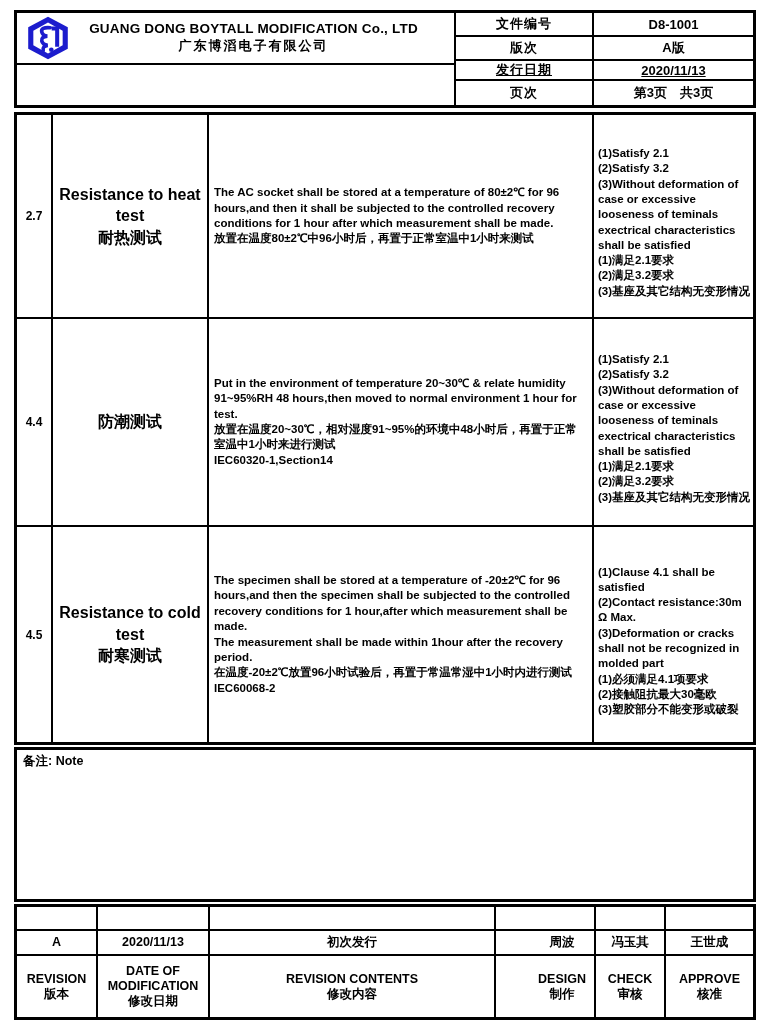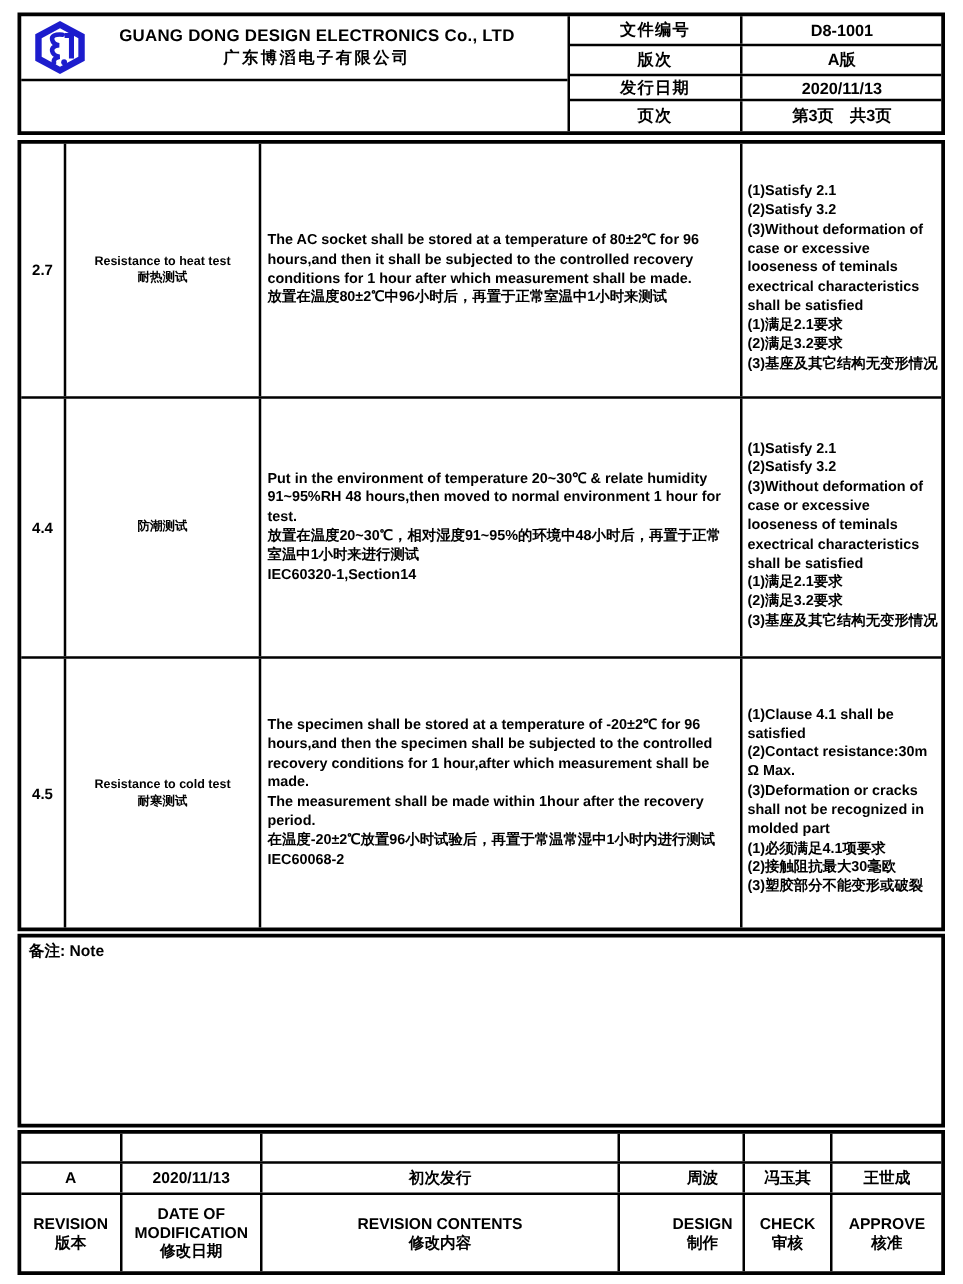--- a/index.html
+++ b/index.html
@@ -15,34 +15,34 @@
   .logo-wrap { width:50px; height:46px; flex:0 0 50px; display:flex; align-items:center; justify-content:center; }
   .company-names { flex:1; text-align:center; padding-right:14px; }
   .company-en { font-size:13.5px; letter-spacing:.2px; }
   .company-cn { font-size:13px; margin-top:1px; letter-spacing:2px; }
   .prodspec-cell { flex:1; display:flex; flex-direction:column; align-items:center; justify-content:center; }
   .prod-en { font-size:13px; letter-spacing:.3px; }
   .prod-cn { font-size:13px; margin-top:1px; letter-spacing:3px; }
   .header-right { flex:1; display:flex; flex-direction:column;border-radius:19px; }
   .hrow { display:flex; border-bottom:2px solid #000; flex:0 0 24px; }
   .hrow.r2 { flex:0 0 24px; }
-  .hrow.r3 { flex:0 0 20px; }
+  .hrow.r3 { flex:0 0 20px;text-decoration:underline; }
   .hrow.r4 { flex:1; border-bottom:none; }
   .hlabel { width:138px; border-right:2px solid #000; display:flex; align-items:center; justify-content:center;
             font-size:13px; letter-spacing:1px; }
   .hvalue { flex:1; display:flex; align-items:center; justify-content:center; font-size:13px; }
 
   
   .spec { position:absolute; left:14px; top:112px; width:742px; height:633px;
           border:3px solid #000; display:flex; flex-direction:column; }
   .srow { display:flex; border-bottom:2px solid #000; flex:0 0 204px; }
   .srow.s2 { flex:0 0 208px; }
   .srow.s3 { flex:1; border-bottom:none; }
   .c-sec  { width:36px;  flex:0 0 36px;  border-right:2px solid #000; display:flex; align-items:center; justify-content:center; font-size:12px; }
-  .c-name { width:156px; flex:0 0 156px; border-right:2px solid #000; display:flex; flex-direction:column; align-items:center; justify-content:center; text-align:center; font-size:10px; line-height:1.35; padding:0 4px; }
+  .c-name { width:156px; flex:0 0 156px; border-right:2px solid #000; display:flex; flex-direction:column; align-items:center; justify-content:center; text-align:center; font-size:16px; line-height:1.35; padding:0 4px; }
   .c-desc { width:385px; flex:0 0 385px; border-right:2px solid #000; display:flex; align-items:center; padding:6px 4px 6px 5px; font-size:11.5px; line-height:1.34; white-space:pre-line; }
   .c-req  { flex:1; display:flex; align-items:center; padding:19px 2px 6px 4px; font-size:11.5px; line-height:1.33; white-space:pre-line; }
 
   
   .note { position:absolute; left:14px; top:747px; width:742px; height:155px;
           border:3px solid #000; padding:3px 6px; font-size:12.5px; }
 
   
   .rev { position:absolute; left:14px; top:904px; width:742px; height:116px;
          border:3px solid #000; display:flex; flex-direction:column; }
@@ -71,21 +71,21 @@
         <span class="logo-wrap">
           <svg width="46" height="44" viewBox="0 0 60 60" aria-hidden="true">
             <polygon points="30,1 57,15.5 57,44.5 30,59 3,44.5 3,15.5" fill="#1c1ccd"></polygon>
             <polygon points="30,9 50,20 50,40 30,51 10,40 10,20" fill="#ffffff"></polygon>
             <path d="M33 16 Q20 15 21.5 21.5 Q22.5 26.5 29 27.5 Q20.5 28.5 21.5 34 Q22.5 39 29.5 40 Q22 41.5 23.5 47" stroke="#1c1ccd" stroke-width="5" fill="none" stroke-linecap="round"></path>
             <path d="M35 17 h7.5 v25" stroke="#1c1ccd" stroke-width="5.5" fill="none"></path>
             <circle cx="34.5" cy="46" r="3.2" fill="#1c1ccd"></circle>
           </svg>
         </span>
         <span class="company-names">
-          <div class="company-en">GUANG DONG DESIGN ELECTRONICS Co., LTD</div>
+          <div class="company-en">GUANG DONG BOYTALL MODIFICATION Co., LTD</div>
           <div class="company-cn">广东博滔电子有限公司</div>
         </span>
       </div>
       <div class="prodspec-cell">
         <div class="prod-en"></div>
         <div class="prod-cn"></div>
       </div>
     </div>
     <div class="header-right">
       <div class="hrow r1">

